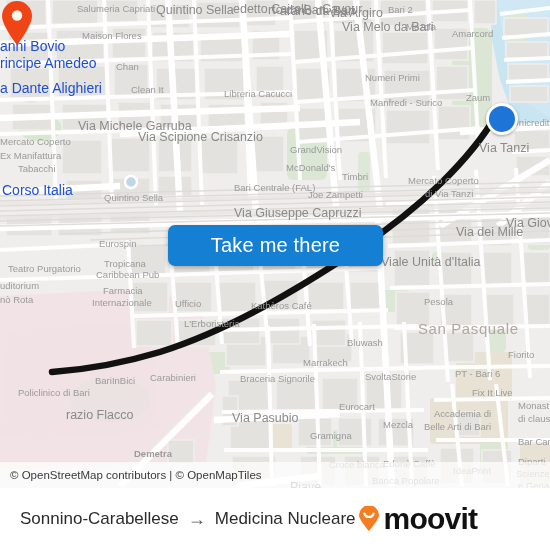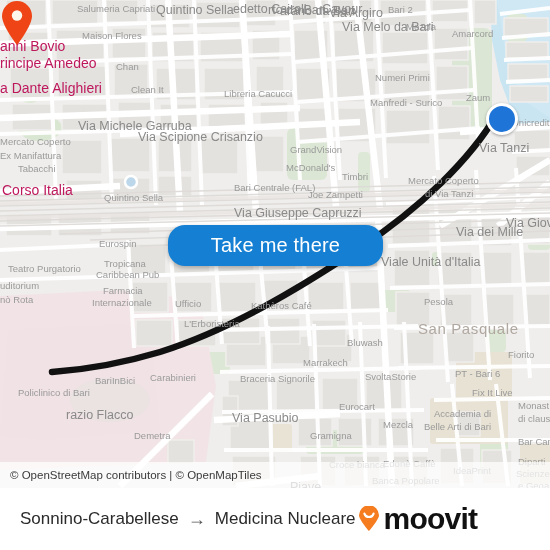--- a/index.html
+++ b/index.html
@@ -20,38 +20,38 @@
   
   .lbl{
     position:absolute;
     color:#8c8c8c;
     white-space:nowrap;
     pointer-events:none;
     font-family:"Liberation Sans", sans-serif;
   }
   .lbl.poi{font-size:9.5px;color:#9a9a9a;}
   .lbl.street{font-size:12.5px;color:#8a8a8a;}
-  .lbl.street-lg{font-size:14px;color:#be185d;}
+  .lbl.street-lg{font-size:14px;color:#1d4ed8;}
   .lbl.area{font-size:15px;color:#b0a8a0;letter-spacing:.6px;}
 
   
   .origin-dot{
     position:absolute;width:26px;height:26px;border-radius:50%;
     background:#1f74d8;border:3px solid #ffffff;
     box-shadow:0 1px 3px rgba(0,0,0,.35);
     left:486px;top:103px;
   }
   .dest-pin{
     position:absolute;left:33px;top:333px;width:34px;height:46px;
   }
 
   
   .cta{
     position:absolute;left:168px;top:225px;width:215px;height:41px;
-    background:#1580d3;border-radius:17px;
+    background:#1580d3;border-radius:7px;
     box-shadow:0 2px 5px rgba(0,0,0,.28);
     display:flex;align-items:center;justify-content:center;
     color:#ffffff;font-size:20px;letter-spacing:.2px;
     cursor:pointer;user-select:none;
   }
 
   
   .attrib{
     position:absolute;left:0;bottom:0;width:550px;height:26px;
     background:rgba(255,255,255,.72);
@@ -350,21 +350,21 @@
         <div class="lbl poi" style="left: 82px; top: 30px;">Maison Flores</div>
         <div class="lbl poi" style="left: 116px; top: 61px;">Chan</div>
         <div class="lbl poi" style="left: 131px; top: 84px;">Clean It</div>
         <div class="lbl poi" style="left: 224px; top: 88px;">Libreria Cacucci</div>
         <div class="lbl street-lg" style="left: 0px; top: 38px;">anni Bovio</div>
         <div class="lbl street-lg" style="left: 0px; top: 55px;">rincipe Amedeo</div>
         <div class="lbl street-lg" style="left: 0px; top: 80px;">a Dante Alighieri</div>
         <div class="lbl poi" style="left: 388px; top: 4px;">Bari 2</div>
         <div class="lbl poi" style="left: 406px; top: 21px; text-align: right;">Mezcla</div>
         <div class="lbl poi" style="left: 452px; top: 28px;">Amarcord</div>
-        <div class="lbl poi" style="left: 375px; top: 72px;">Numeri Primi</div>
+        <div class="lbl poi" style="left: 365px; top: 72px;">Numeri Primi</div>
         <div class="lbl poi" style="left: 370px; top: 97px;">Manfredi - Surico</div>
         <div class="lbl poi" style="left: 466px; top: 92px;">Zaum</div>
         <div class="lbl poi" style="left: 512px; top: 117px;">Unicredit</div>
         <div class="lbl street" style="left: 78px; top: 119px;">Via Michele Garruba</div>
         <div class="lbl street" style="left: 138px; top: 130px;">Via Scipione Crisanzio</div>
         <div class="lbl poi" style="left: 0px; top: 136px;">Mercato Coperto</div>
         <div class="lbl poi" style="left: 0px; top: 150px;">Ex Manifattura</div>
         <div class="lbl poi" style="left: 18px; top: 163px;">Tabacchi</div>
         <div class="lbl street-lg" style="left: 2px; top: 182px;">Corso Italia</div>
         <div class="lbl poi" style="left: 104px; top: 192px;">Quintino Sella</div>
@@ -405,21 +405,21 @@
         <div class="lbl poi" style="left: 472px; top: 387px;">Fix It Live</div>
         <div class="lbl poi" style="left: 434px; top: 408px;">Accademia di</div>
         <div class="lbl poi" style="left: 408px; top: 421px; margin-left: 16px;">Belle Arti di Bari</div>
         <div class="lbl poi" style="left: 518px; top: 400px;">Monast</div>
         <div class="lbl poi" style="left: 518px; top: 413px;">di claus</div>
         <div class="lbl poi" style="left: 339px; top: 401px;">Eurocart</div>
         <div class="lbl poi" style="left: 383px; top: 419px;">Mezcla</div>
         <div class="lbl street" style="left: 232px; top: 411px;">Via Pasubio</div>
         <div class="lbl poi" style="left: 310px; top: 430px;">Gramigna</div>
         <div class="lbl poi" style="left: 518px; top: 436px;">Bar Cam</div>
-        <div class="lbl poi" style="left: 134px; top: 430px;">Demetra</div>
+        <div class="lbl poi" style="left: 134px; top: 448px; font-weight: bold;">Demetra</div>
         <div class="lbl poi" style="left: 329px; top: 459px;">Croce bianca</div>
         <div class="lbl poi" style="left: 383px; top: 458px;">Edonè Caffè</div>
         <div class="lbl poi" style="left: 453px; top: 465px;">IdeaPrint</div>
         <div class="lbl poi" style="left: 518px; top: 456px;">Diparti</div>
         <div class="lbl poi" style="left: 516px; top: 468px;">Scienze</div>
         <div class="lbl poi" style="left: 518px; top: 480px;">e Geoa</div>
         <div class="lbl poi" style="left: 372px; top: 475px;">Banca Popolare</div>
         <div class="lbl poi" style="left: 390px; top: 487px;">di Novara</div>
         <div class="lbl street" style="left: 290px; top: 480px;">Piave</div>
         <div class="lbl street" style="left: 66px; top: 408px;">razio Flacco</div>

